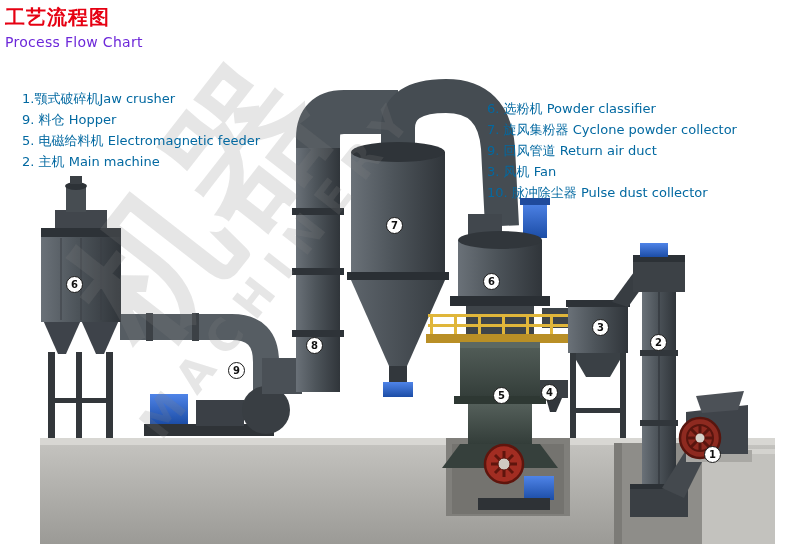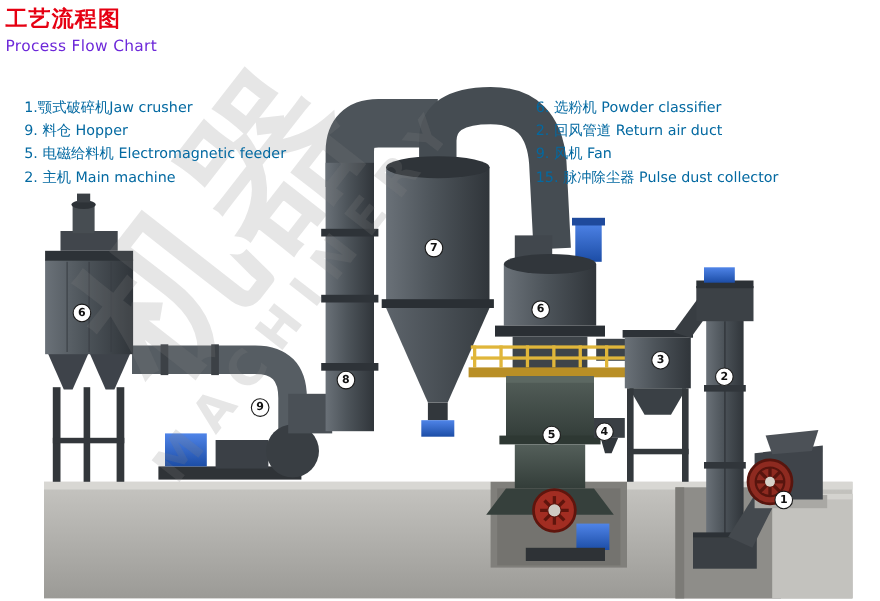--- a/index.html
+++ b/index.html
@@ -7,21 +7,21 @@
        font-family:"DejaVu Sans","Liberation Sans",sans-serif;}
   .stage{position:absolute;inset:0;width:800px;height:404px;}
 
   .titles{position:absolute;left:5px;top:4px;z-index:4;}
   .title-zh{font-size:20px;font-weight:bold;letter-spacing:1px;}
   .title-en{font-size:14px;color:#6d28d9;margin-top:3px;letter-spacing:.3px;}
 
   .legend{position:absolute;z-index:4;font-size:13px;color:#0369a1;}
   .legend .item{line-height:21px;white-space:nowrap;}
   .legend-left{left:22px;top:88px;}
-  .legend-right{left:487px;top:88px;}
+  .legend-right{left:487px;top:98px;}
 
   .watermark{position:absolute;left:-70px;top:120px;width:580px;text-align:center;
              transform:rotate(-52deg);z-index:3;pointer-events:none;color:rgba(130,130,130,.20);}
   .watermark .wm-zh{font-size:150px;font-weight:bold;line-height:1;}
   .watermark .wm-en{font-size:44px;font-weight:bold;letter-spacing:14px;line-height:1.2;}
 
   svg.diagram{position:absolute;left:0;top:0;z-index:2;}
 
   .marker{position:absolute;width:17px;height:17px;border-radius:50%;background:#fff;
           border:1px solid #1a1a1a;color:#111;font-size:10px;font-weight:bold;
@@ -39,23 +39,24 @@
 
   <div class="legend legend-left">
     <div class="item">1.颚式破碎机Jaw crusher</div>
     <div class="item">9. 料仓 Hopper</div>
     <div class="item">5. 电磁给料机 Electromagnetic feeder</div>
     <div class="item">2. 主机 Main machine</div>
   </div>
 
   <div class="legend legend-right">
     <div class="item">6. 选粉机 Powder classifier</div>
-    <div class="item">2. 回风管道 Return air duct</div>
-    <div class="item">9. 风机 Fan</div>
-    <div class="item">15. 脉冲除尘器 Pulse dust collector</div>
+    <div class="item">7. 旋风集粉器 Cyclone powder collector</div>
+    <div class="item">9. 回风管道 Return air duct</div>
+    <div class="item">3. 风机 Fan</div>
+    <div class="item">10. 脉冲除尘器 Pulse dust collector</div>
   </div>
 
   <svg class="diagram" width="800" height="546" viewBox="0 0 800 546">
     <defs>
       <linearGradient id="gMetal" x1="0" y1="0" x2="1" y2="0">
         <stop offset="0" stop-color="#6a7178"></stop>
           <stop offset=".45" stop-color="#4d545a"></stop>
           <stop offset="1" stop-color="#30353a"></stop>
       </linearGradient>
       <linearGradient id="gCone" x1="0" y1="0" x2="1" y2="0">

